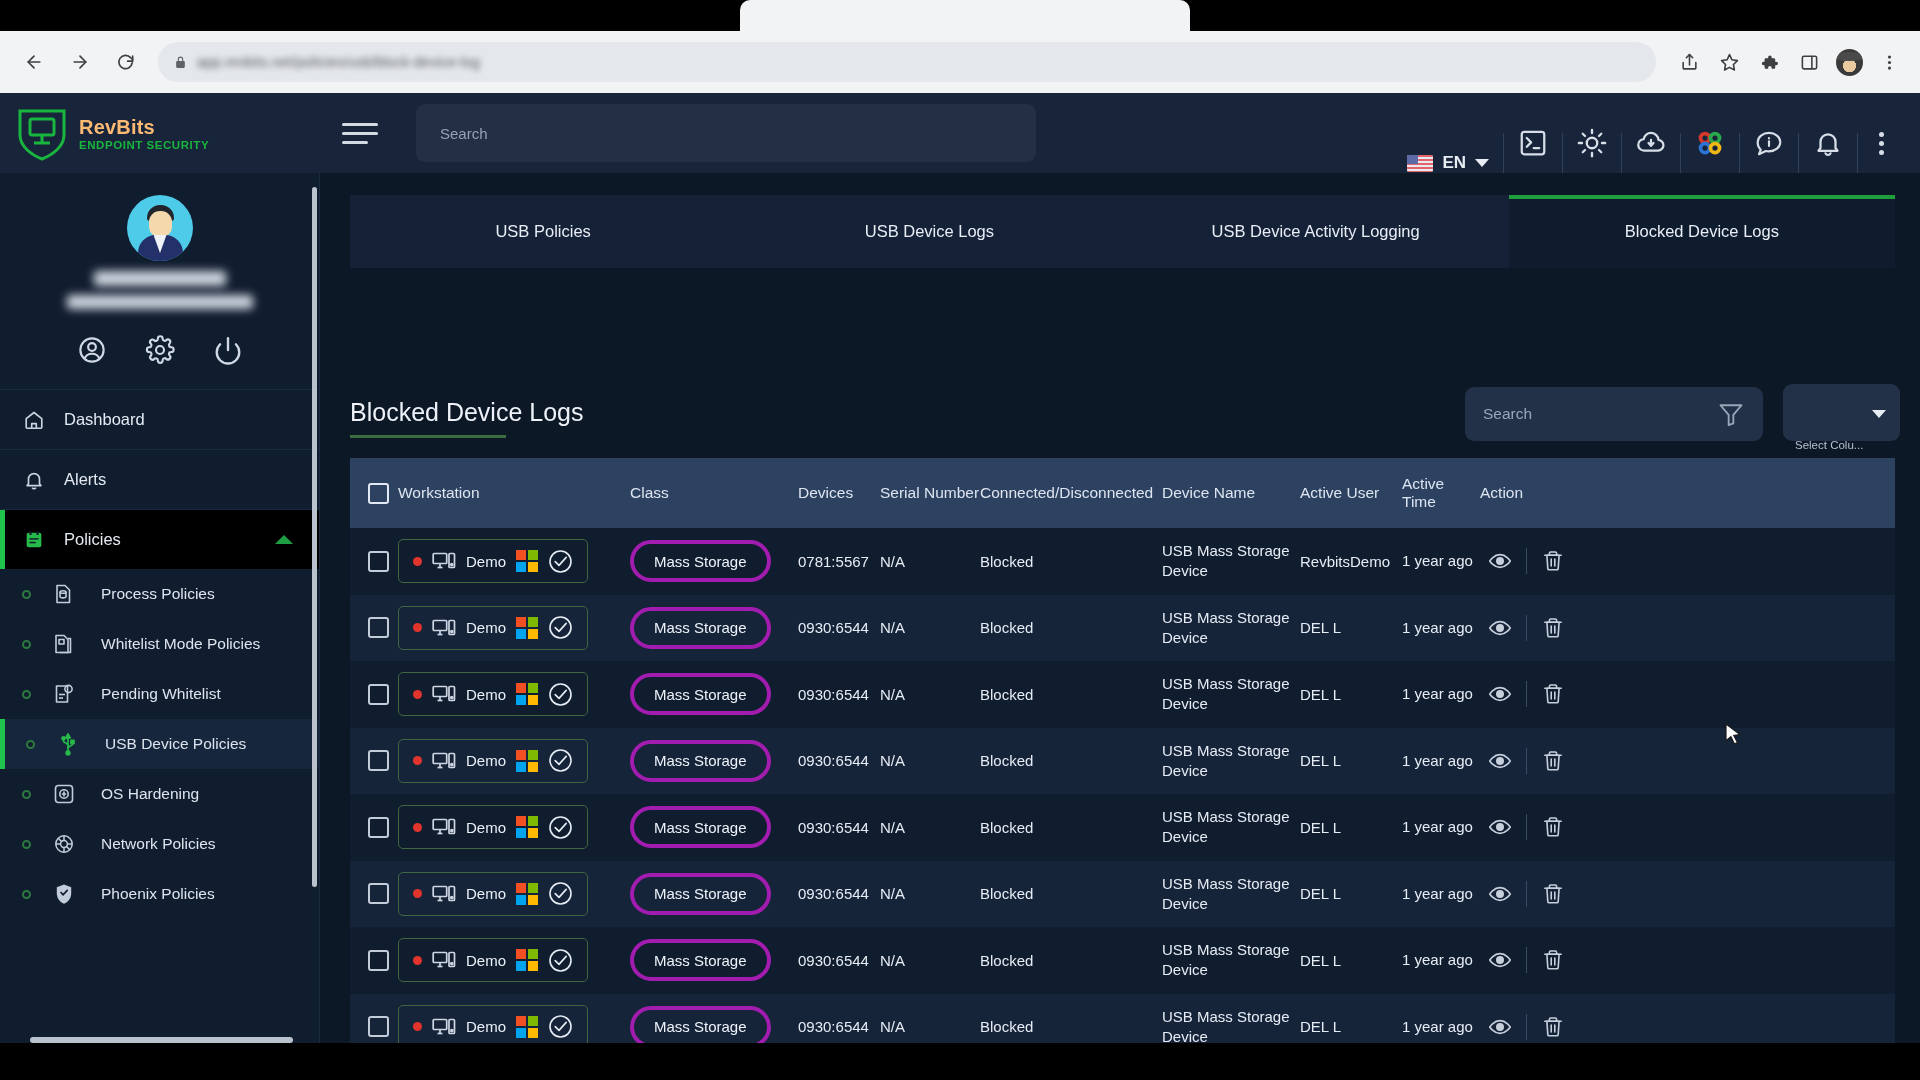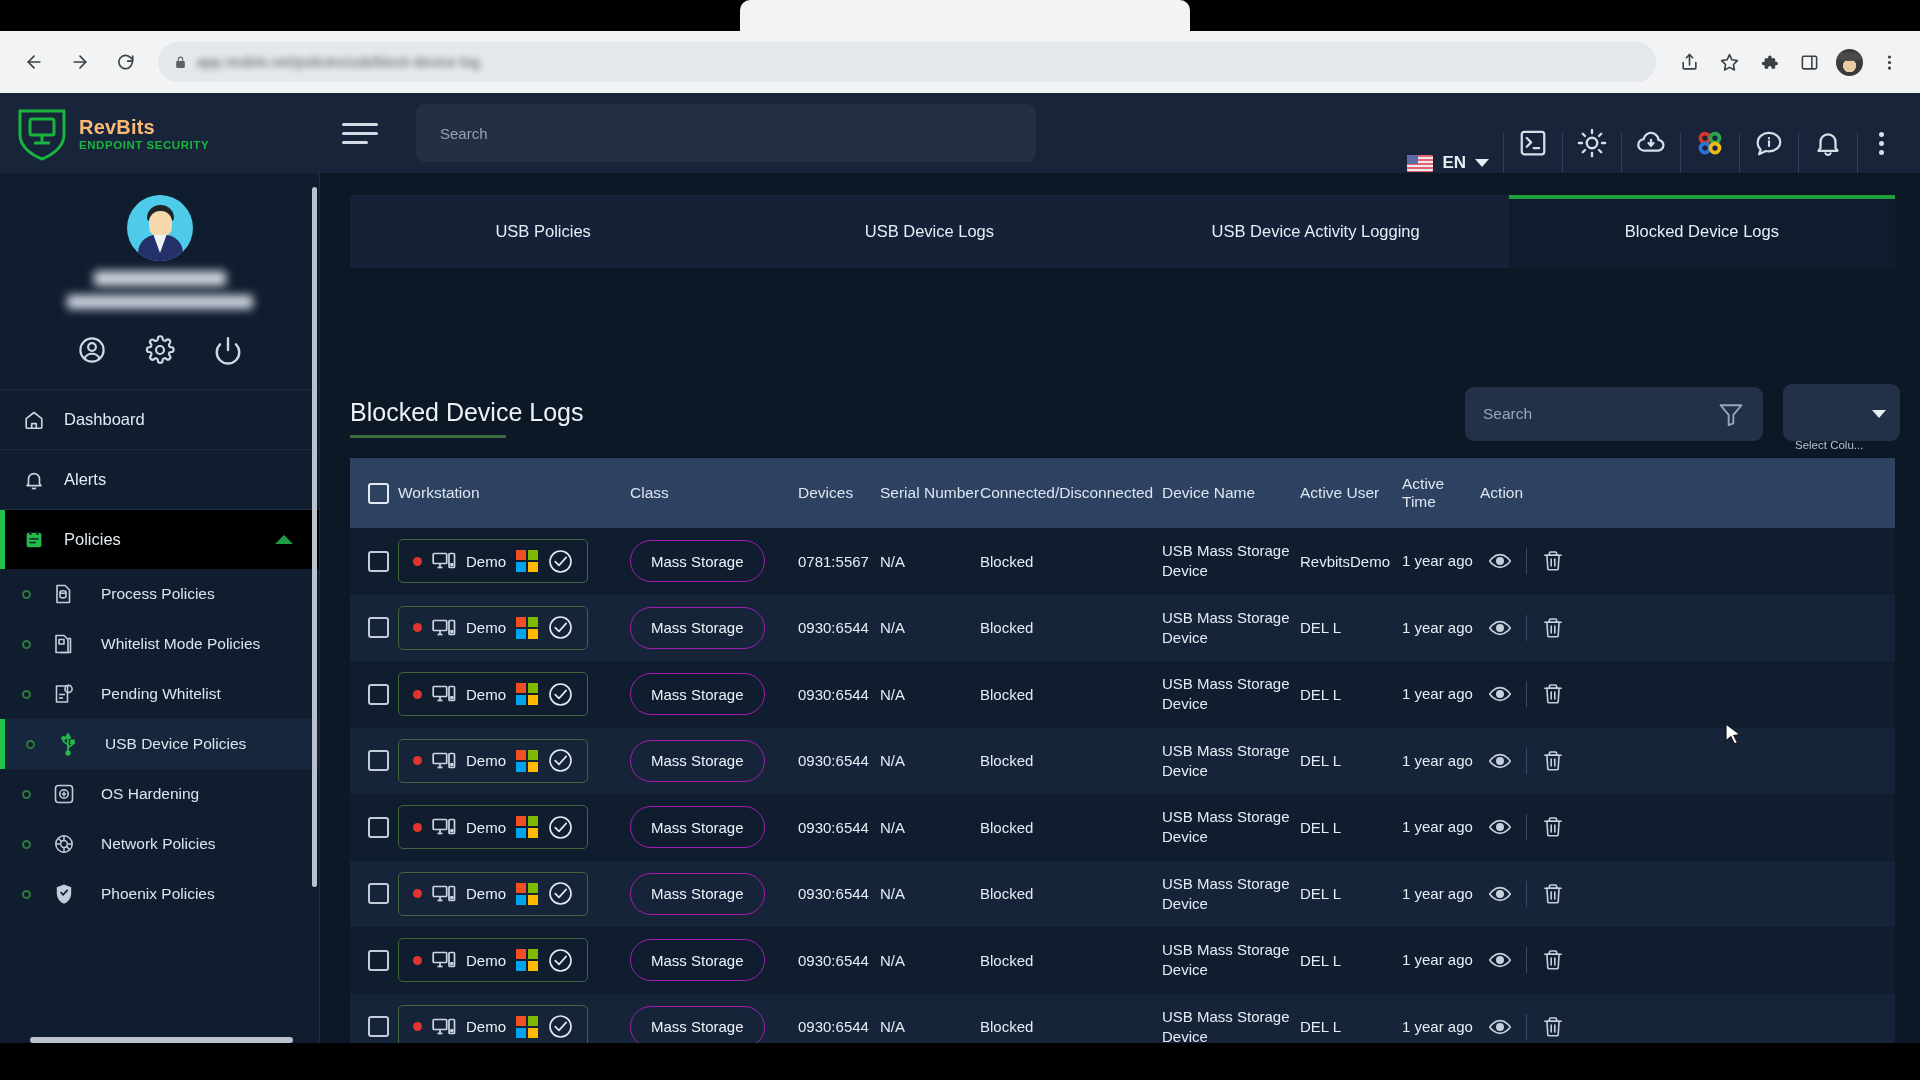--- a/index.html
+++ b/index.html
@@ -221,21 +221,21 @@
   .winlogo i { display:block; }
   .winlogo i:nth-child(1){ background:#f25022; }
   .winlogo i:nth-child(2){ background:#7fba00; }
   .winlogo i:nth-child(3){ background:#00a4ef; }
   .winlogo i:nth-child(4){ background:#ffb900; }
   .check-circ { width: 25px; height: 25px; color:#e6ecf4; flex:none; }
   .check-circ svg{ width:25px;height:25px; }
 
   .pill {
     display:inline-flex; align-items:center; justify-content:center;
-    height: 42px; padding: 0 20px; border: 1px solid #a21caf; border-radius: 21px;
+    height: 42px; padding: 0 20px; border: 4px solid #a21caf; border-radius: 21px;
     font-size: 15px; color: #eef3f9;
   }
 
   .two-line { line-height: 20px; }
   .act-icons { display: flex; align-items: center; gap: 0; }
   .act-btn { width: 40px; height: 36px; display:flex; align-items:center; justify-content:center; color:#c6cfdc; }
   .act-btn svg { width: 24px; height: 24px; }
   .act-sep { width: 1px; height: 26px; background: #3a4a63; margin: 0 6px; }
 
   .cursor { position: absolute; left: 1405px; top: 550px; width: 17px; height: 26px; z-index: 60; pointer-events:none; }

